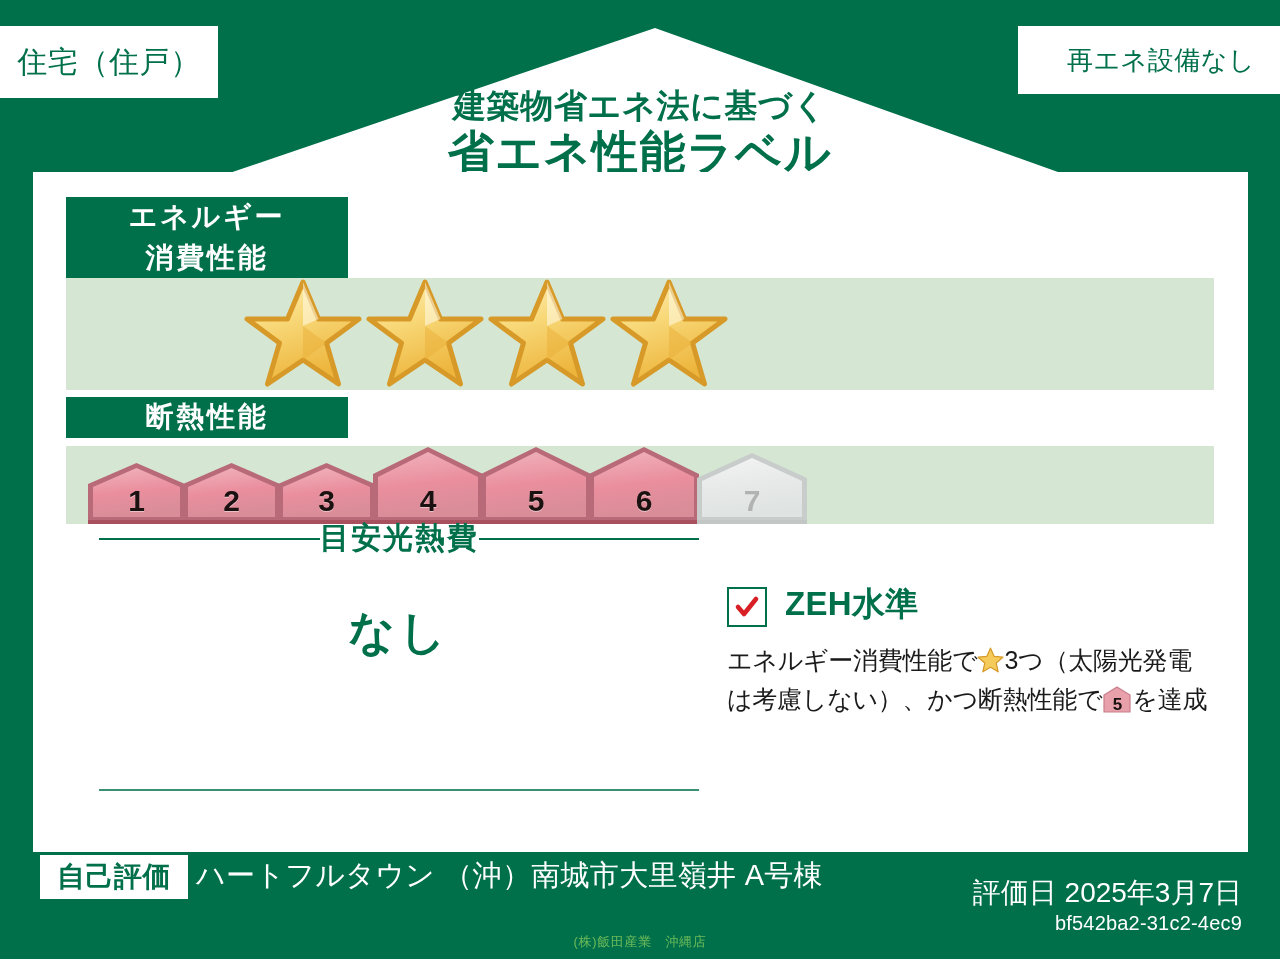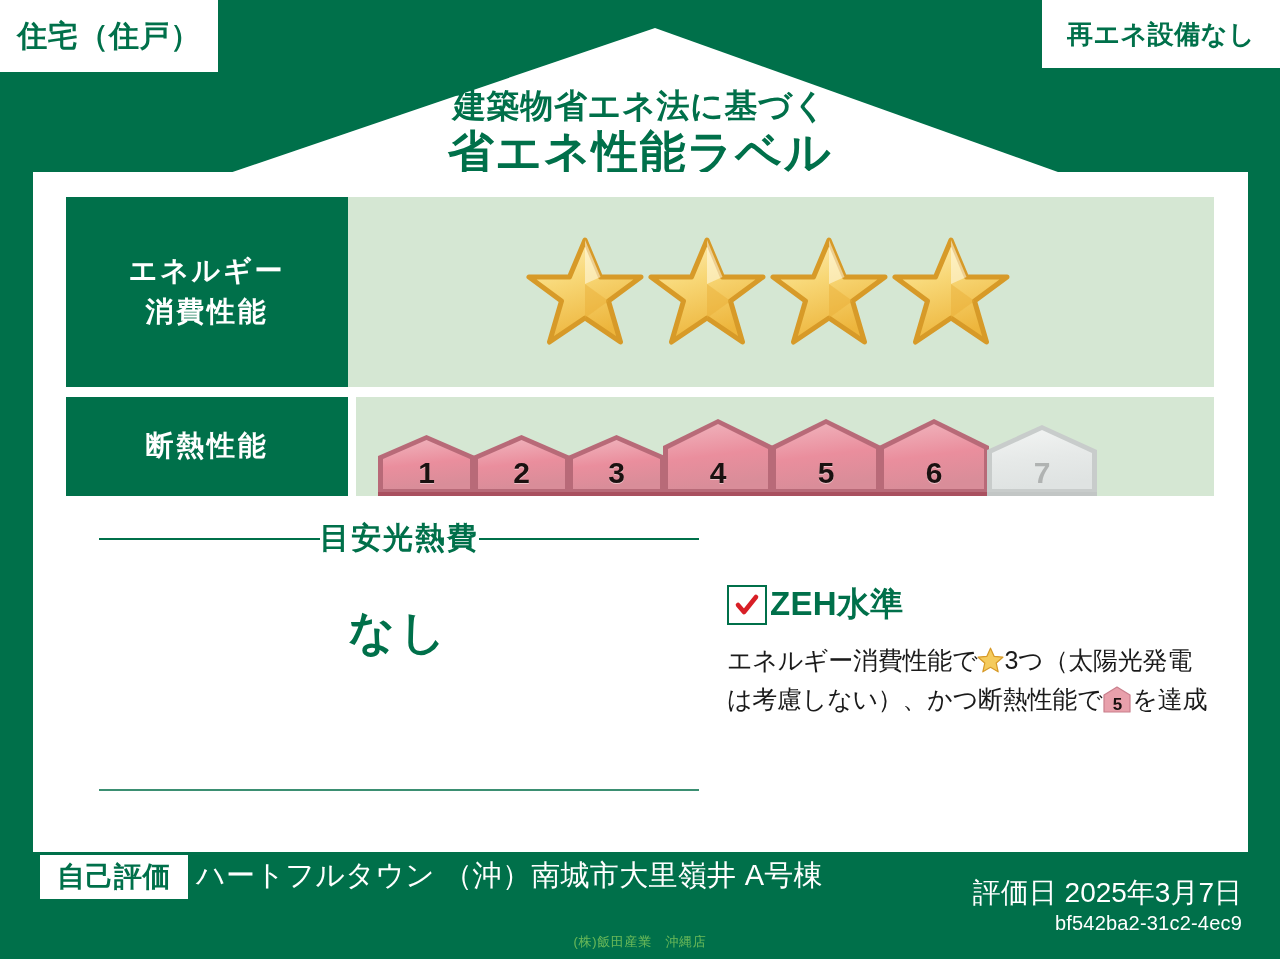--- a/index.html
+++ b/index.html
@@ -12,41 +12,41 @@
   }
   .stage{position:absolute;inset:0;}
 
   
   .roof-svg{position:absolute;left:0;top:0;width:1280px;height:959px;}
 
   
   .badge-tag{
     position:absolute;background:#ffffff;
     display:flex;align-items:center;justify-content:center;
-    color:#00704a;font-weight:bold;letter-spacing:.02em;
+    color:#00704a;font-weight:normal;letter-spacing:.02em;margin-top:26px;
   }
   #badge-left{left:0;top:0;width:218px;height:72px;font-size:30px;}
-  #badge-right{right:0;top:0;width:238px;height:68px;font-size:26px;}
+  #badge-right{right:0;top:0;width:238px;height:68px;font-size:26px;padding-left:24px;}
 
   
   .roof-title{
     position:absolute;left:0;right:0;text-align:center;color:#00704a;
     font-weight:bold;
   }
   #roof-sub{top:84px;font-size:33px;letter-spacing:.02em;}
   #roof-main{top:122px;font-size:46px;letter-spacing:.03em;}
 
   
   #body-panel{
     position:absolute;left:33px;top:172px;width:1215px;height:680px;
     background:#ffffff;
   }
 
   
-  .perf-row{position:absolute;display:flex;}
+  .perf-row{position:absolute;display:flex;flex-direction:column;}
   #row-energy{left:33px;top:25px;width:1148px;height:190px;}
   #row-insul{left:33px;top:225px;width:1148px;height:99px;gap:8px;}
 
   .perf-label{
     width:282px;background:#00704a;color:#fff;
     display:flex;flex-direction:column;align-items:center;justify-content:center;
     font-weight:bold;font-size:28px;line-height:1.45;letter-spacing:.10em;
     flex:0 0 auto;
   }
   .perf-value{
@@ -80,21 +80,21 @@
   #cost-value{
     position:absolute;left:66px;top:430px;width:600px;text-align:center;
     font-size:46px;font-weight:bold;color:#00704a;letter-spacing:.08em;
   }
   #cost-rule-bottom{
     position:absolute;left:66px;top:617px;width:600px;height:2px;background:#3b8f72;
   }
 
   
   #zeh-block{position:absolute;left:694px;top:410px;width:520px;}
-  #zeh-head{display:flex;align-items:center;gap:3px;}
+  #zeh-head{display:flex;align-items:flex-end;gap:18px;}
   .checkbox{
     width:36px;height:36px;border:2px solid #00704a;background:#fff;
     display:flex;align-items:center;justify-content:center;flex:0 0 auto;
   }
   #zeh-title{font-size:33px;font-weight:bold;color:#00704a;letter-spacing:.01em;}
   #zeh-desc{
     margin-top:14px;font-size:25px;color:#1a1a1a;line-height:1.55;
     letter-spacing:-.01em;
   }
   .inline-star{display:inline-block;vertical-align:-4px;width:27px;height:26px;}

